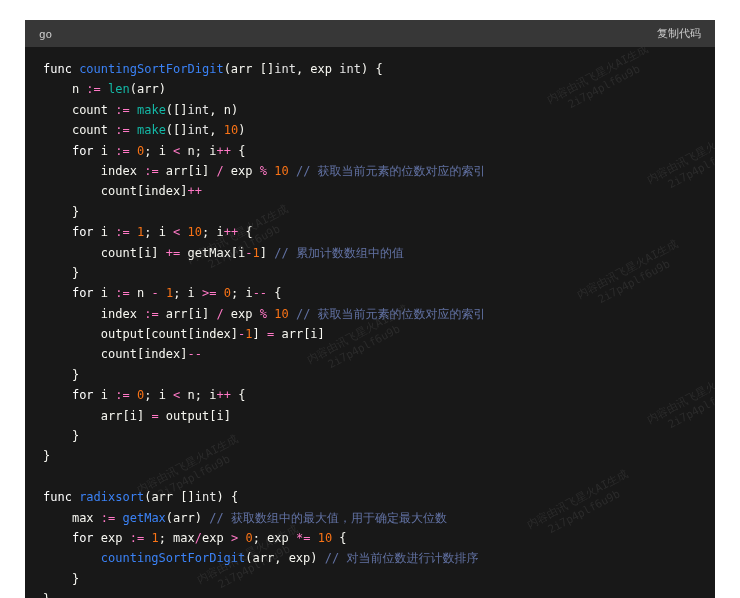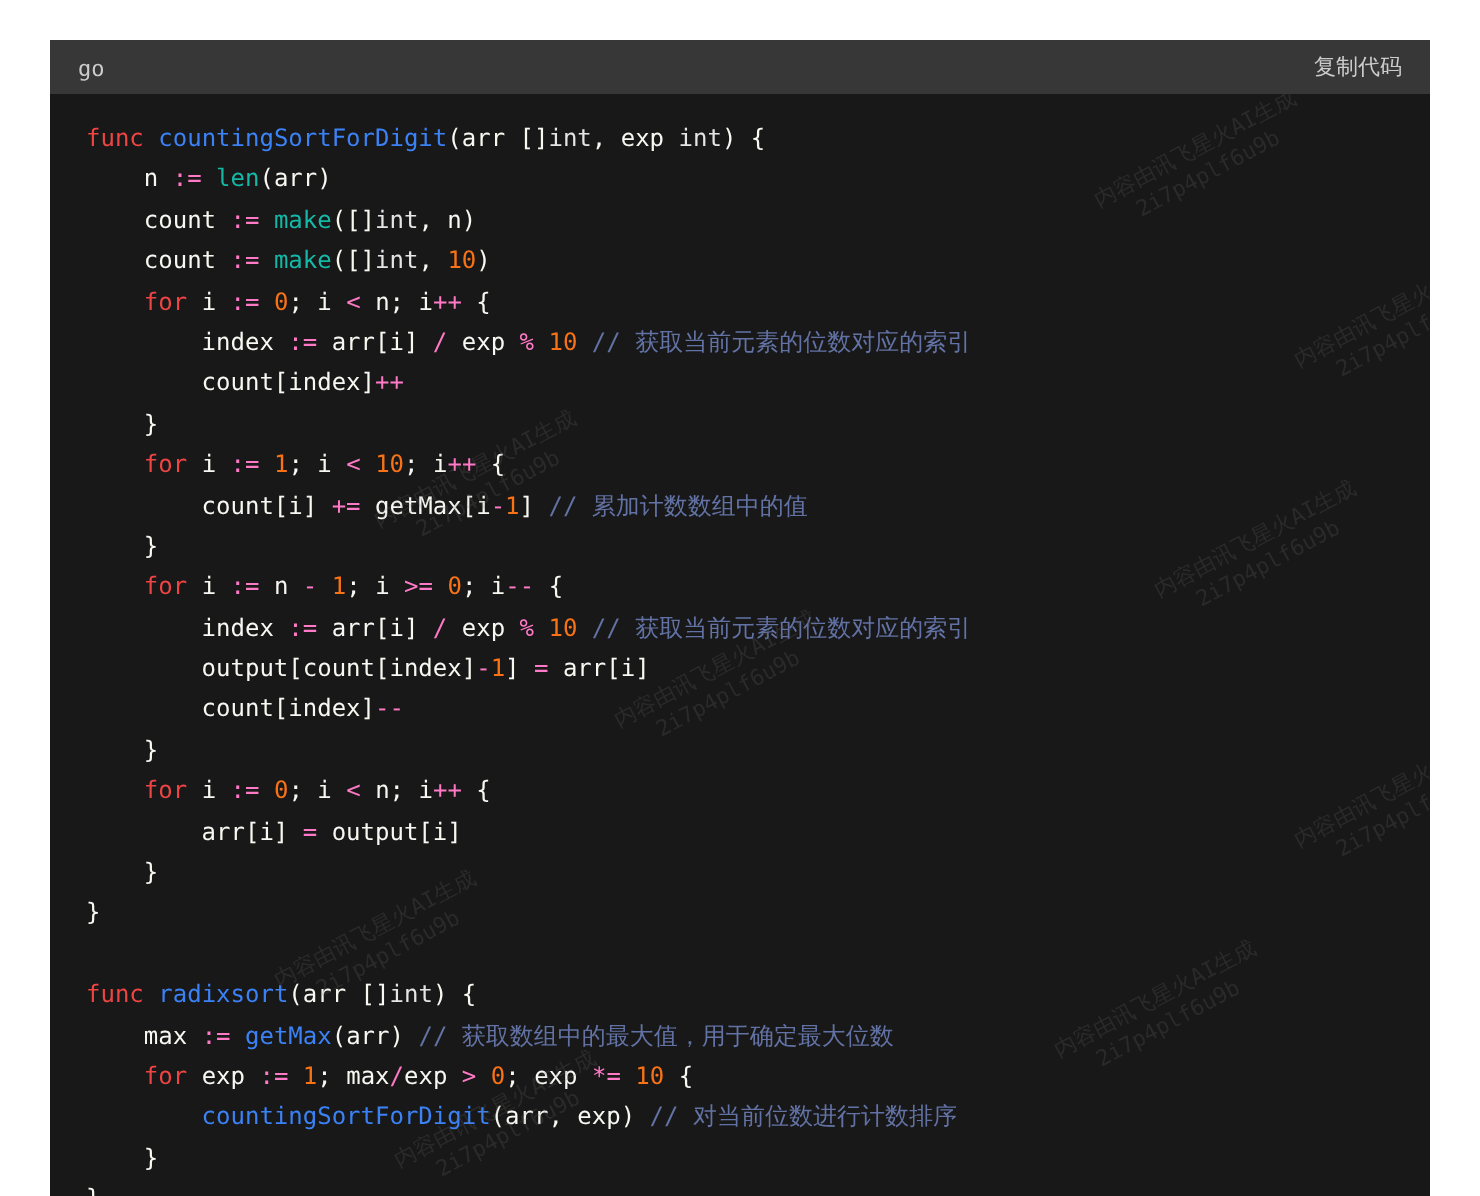--- a/index.html
+++ b/index.html
@@ -2,21 +2,21 @@
 <html><head>
 <meta charset="utf-8">
 <style>
   body{margin:0;background:#fff;font-family:Arial,sans-serif;font-size:12px;width:740px}
   .wrap{padding:20px 25px}
   .code-block{background:#181818;position:relative;border-radius:2px}
   .hdr{display:flex;justify-content:space-between;align-items:flex-end;padding:6px 14px;background:#373737;color:#ccc;font-size:11px;font-family:monospace}
   .copy{cursor:pointer;color:#ccc}
   pre{margin:0;padding:12px 18px;font-family:Consolas,Monaco,monospace;font-size:12px;line-height:1.7;color:#f8f8f2;overflow:auto;position:relative}
   
-  .kw{color:#ef4444}      
+  .kw{color:#ffffff}      
   .fn{color:#3b82f6}
   .ty{color:#e5e5e5}      
   .op{color:#ff79c6}
   .num{color:#f97316}
   .bi{color:#14b8a6}
   .cm{color:#6272a4;}
   .pun{color:#f8f8f2}
   
   .wm{position:absolute;color:rgba(110,110,110,.22);font-size:11px;line-height:1.3;transform:rotate(-28deg);pointer-events:none;white-space:nowrap;text-align:center}
 </style>

